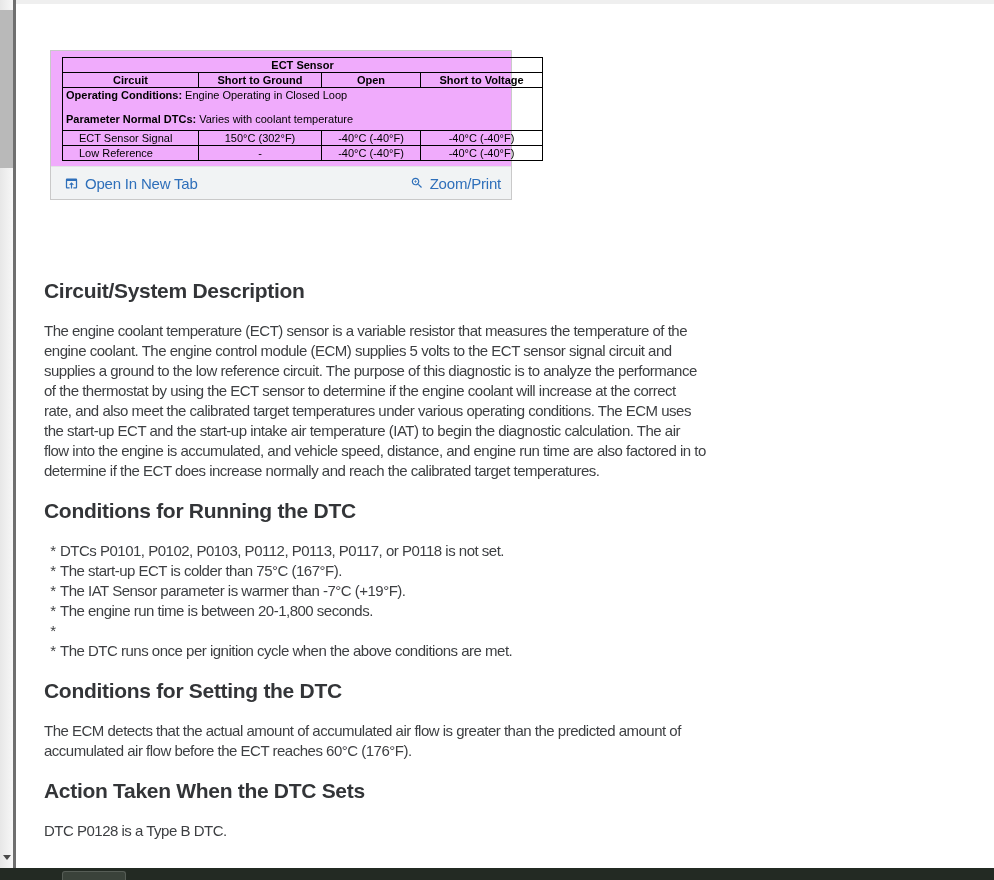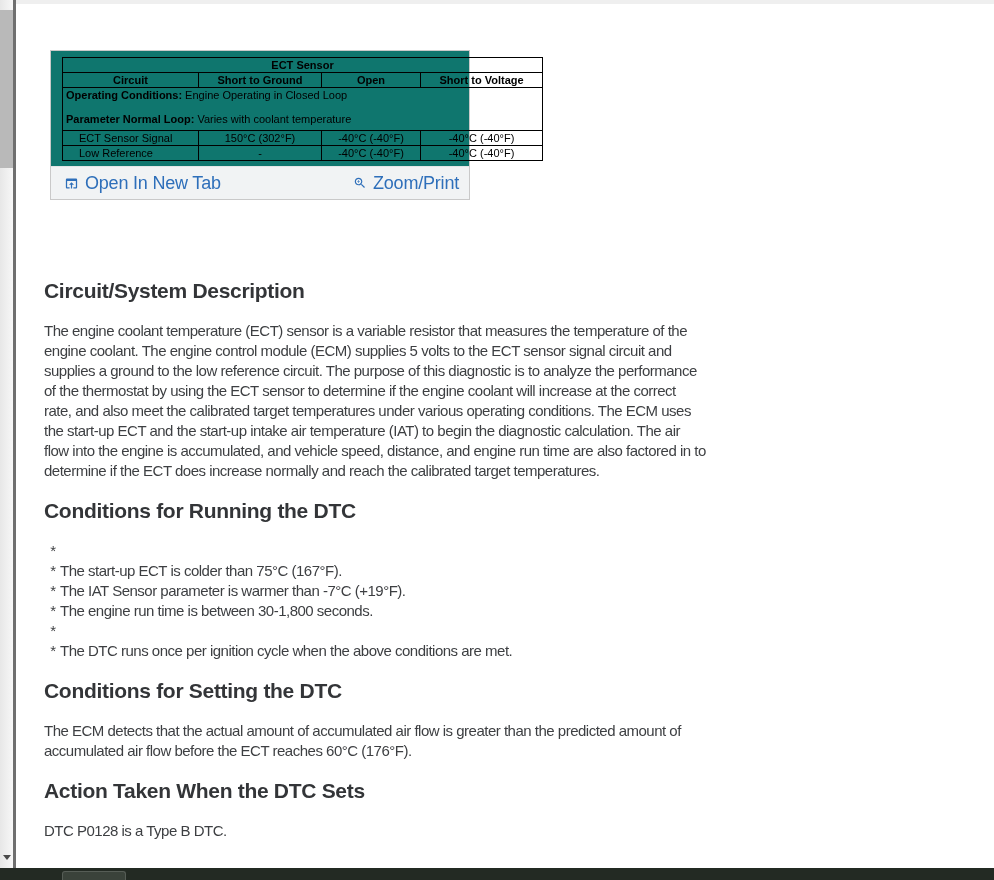--- a/index.html
+++ b/index.html
@@ -42,22 +42,22 @@
     position: absolute; left: 16px; top: 0; width: 978px; height: 868px;
     background: #ffffff;
   }
   .top-strip {
     position: absolute; left: 0; top: 0; width: 978px; height: 4px;
     background: #efefef;
   }
 
   
   .media-panel {
-    position: absolute; left: 34px; top: 50px; width: 420px;
-    background: #0f766e;
+    position: absolute; left: 34px; top: 50px; width: 462px;
+    background: #f0abfc;
     border: 1px solid #c9c9c9;
   }
   .table-wrap { padding: 6px 10px 5px 11px; }
   table.spec-table {
     border-collapse: collapse; table-layout: fixed;
     width: 480px;
     font-size: 11px; line-height: 12px; color: #000;
     font-family: "Liberation Sans", sans-serif;
   }
   table.spec-table th, table.spec-table td {
@@ -76,21 +76,21 @@
 
   .panel-actions {
     background: #f1f3f4;
     height: 33px;
     display: flex; align-items: center; justify-content: space-between;
     padding: 0 10px 0 13px;
     border-top: 1px solid #e3e5e6;
   }
   .action-link {
     display: inline-flex; align-items: center; gap: 6px;
-    color: #2e6fba; font-size: 18px; letter-spacing: -0.2px;
+    color: #2e6fba; font-size: 15px; letter-spacing: -0.2px;
     text-decoration: none; cursor: pointer;
   }
   .action-link svg { display: block; }
 
   
   .sections {
     position: absolute; left: 28px; top: 281px; width: 690px;
     color: #3d3f42;
     font-size: 15px; line-height: 20px; letter-spacing: -0.5px;
   }
@@ -145,21 +145,21 @@
           <tr class="head-row">
             <th>Circuit</th>
             <th>Short to Ground</th>
             <th>Open</th>
             <th>Short to Voltage</th>
           </tr>
           <tr class="cond-row">
             <td colspan="4">
               <div class="cond-line"><b>Operating Conditions:</b><span class="cond-text">Engine Operating in Closed Loop</span></div>
               <div class="cond-spacer"></div>
-              <div class="cond-line"><b>Parameter Normal Loop:</b><span class="cond-text">Varies with coolant temperature</span></div>
+              <div class="cond-line"><b>Parameter Normal DTCs:</b><span class="cond-text">Varies with coolant temperature</span></div>
             </td>
           </tr>
           <tr class="data-row">
             <td class="cell-left">ECT Sensor Signal</td>
             <td>150°C (302°F)</td>
             <td>-40°C (-40°F)</td>
             <td>-40°C (-40°F)</td>
           </tr>
           <tr class="data-row">
             <td class="cell-left">Low Reference</td>
@@ -188,32 +188,33 @@
     </div>
 
     <div class="sections">
       <h3>Circuit/System Description</h3>
       <p>The engine coolant temperature (ECT) sensor is a variable resistor that measures the temperature of the engine coolant. The engine control module (ECM) supplies 5 volts to the ECT sensor signal circuit and supplies a ground to the low reference circuit. The purpose of this diagnostic is to analyze the performance of the thermostat by using the ECT sensor to determine if the engine coolant will increase at the correct rate, and also meet the calibrated target temperatures under various operating conditions. The ECM uses the start-up ECT and the start-up intake air temperature (IAT) to begin the diagnostic calculation. The air flow into the engine is accumulated, and vehicle speed, distance, and engine run time are also factored in to determine if the ECT does increase normally and reach the calibrated target temperatures.</p>
 
       <h3>Conditions for Running the DTC</h3>
       <ul>
         <li>
             <span class="bullet-marker">*</span>
+            <span>DTCs P0101, P0102, P0103, P0112, P0113, P0117, or P0118 is not set.</span>
           </li>
         <li>
             <span class="bullet-marker">*</span>
             <span>The start-up ECT is colder than 75°C (167°F).</span>
           </li>
         <li>
             <span class="bullet-marker">*</span>
             <span>The IAT Sensor parameter is warmer than -7°C (+19°F).</span>
           </li>
         <li>
             <span class="bullet-marker">*</span>
-            <span>The engine run time is between 30-1,800 seconds.</span>
+            <span>The engine run time is between 20-1,800 seconds.</span>
           </li>
         <li>
             <span class="bullet-marker">*</span>
           </li>
         <li>
             <span class="bullet-marker">*</span>
             <span>The DTC runs once per ignition cycle when the above conditions are met.</span>
           </li>
       </ul>
 

